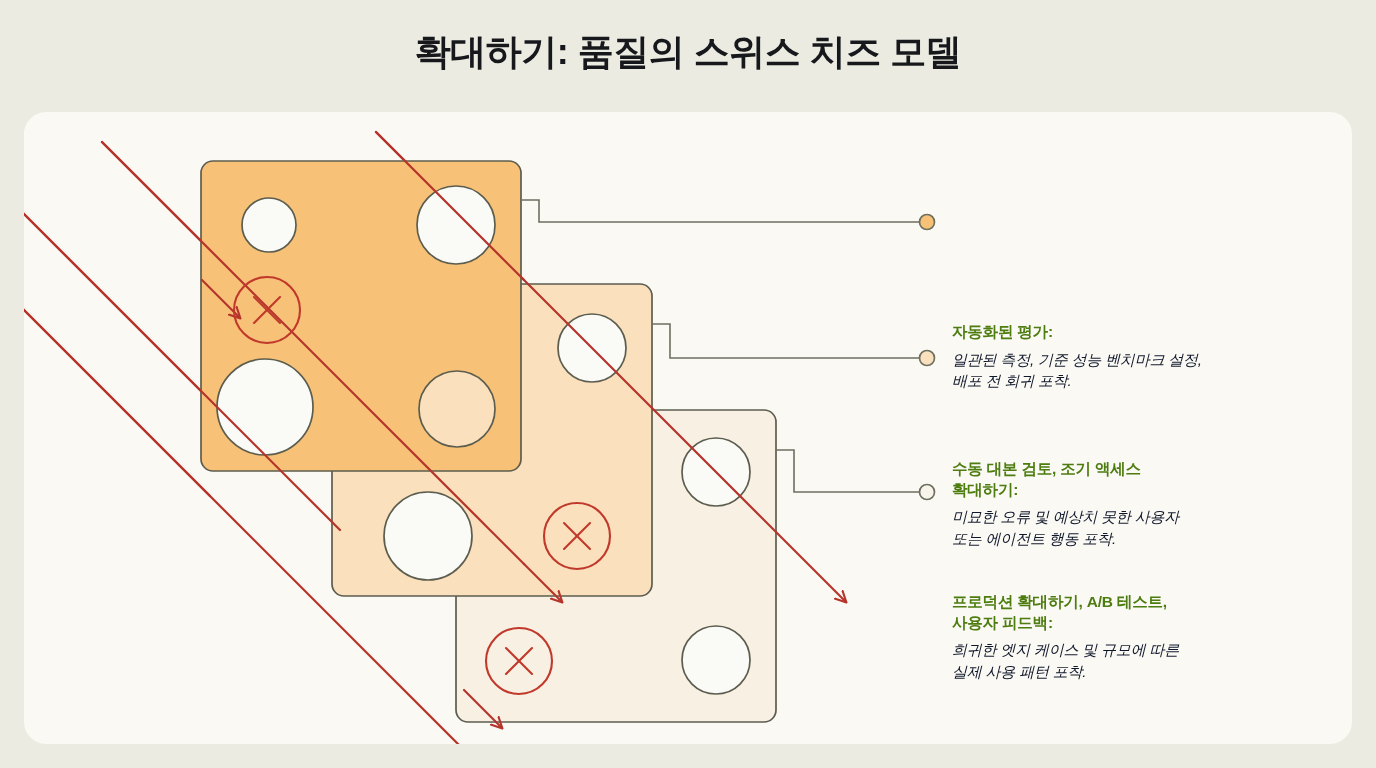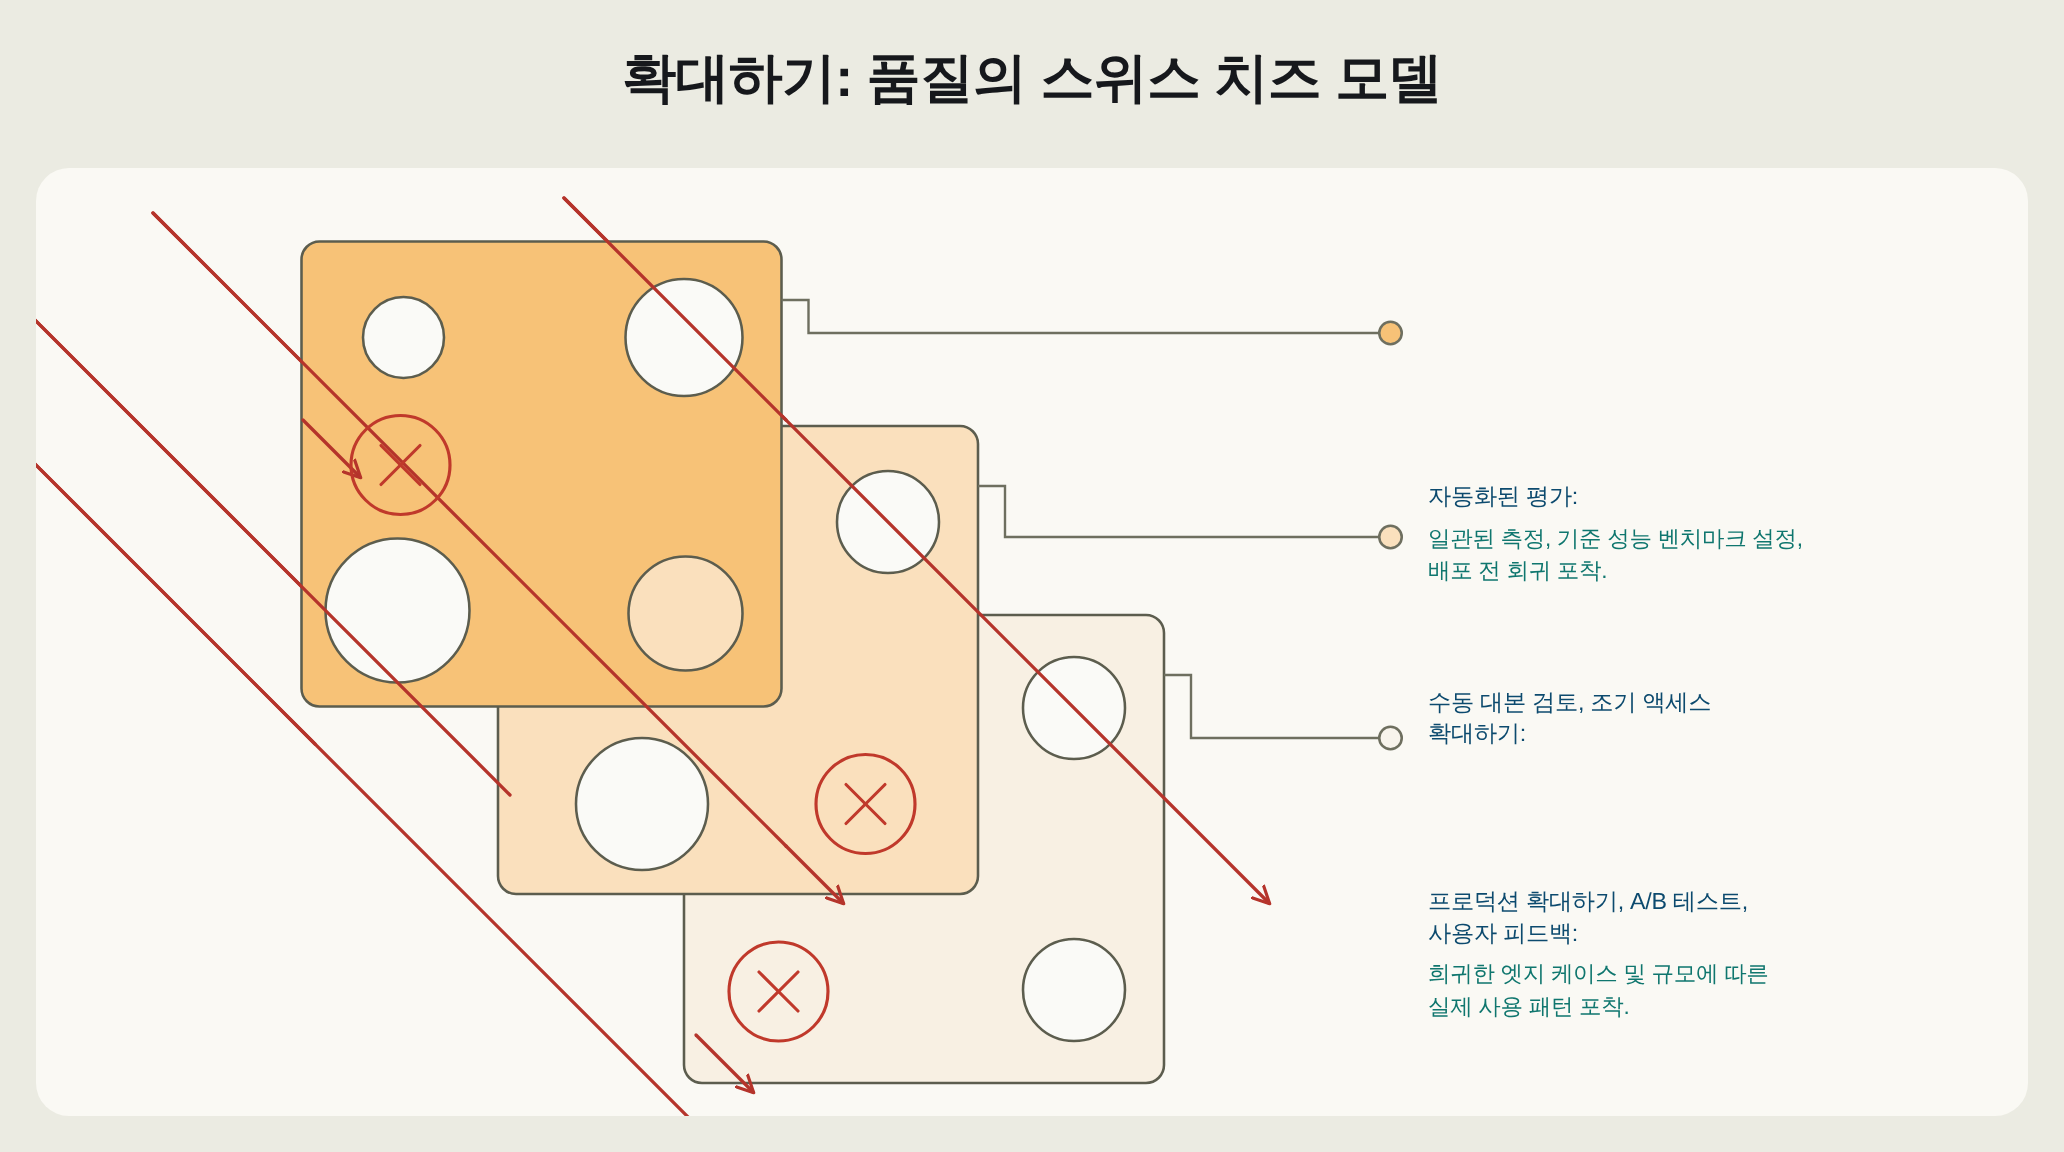--- a/index.html
+++ b/index.html
@@ -50,35 +50,36 @@
     height: 632px;
     display: block;
   }
   .legend-item {
     position: absolute;
     left: 928px;
     width: 372px;
   }
   .legend-head {
     font-size: 15.5px;
-    font-weight: normal;
-    color: #0c4a6e;
+    font-weight: bold;
+    color: #4d7c0f;
     line-height: 1.33;
     letter-spacing: -0.2px;
     margin: 0;
     white-space: pre-line;
   }
   .legend-body {
     font-size: 15px;
     font-weight: normal;
-    color: #0f766e;
+    color: #0f172a;
     line-height: 1.42;
     letter-spacing: -0.2px;
     margin: 6px 0 0 0;
     white-space: pre-line;
+    font-style: italic;
   }
   #item-0 { top: 210px; }
   #item-1 { top: 347px; }
   #item-2 { top: 480px; }
 </style>
 </head>
 <body>
 
 <div id="slide">
 
@@ -171,20 +172,22 @@
 
     <div class="legend-item" id="item-0">
       <p class="legend-head">자동화된 평가:</p>
       <p class="legend-body">일관된 측정, 기준 성능 벤치마크 설정,
 배포 전 회귀 포착.</p>
     </div>
 
     <div class="legend-item" id="item-1">
       <p class="legend-head">수동 대본 검토, 조기 액세스
 확대하기:</p>
+      <p class="legend-body">미묘한 오류 및 예상치 못한 사용자
+또는 에이전트 행동 포착.</p>
     </div>
 
     <div class="legend-item" id="item-2">
       <p class="legend-head">프로덕션 확대하기, A/B 테스트,
 사용자 피드백:</p>
       <p class="legend-body">희귀한 엣지 케이스 및 규모에 따른
 실제 사용 패턴 포착.</p>
     </div>
 
   </div>

